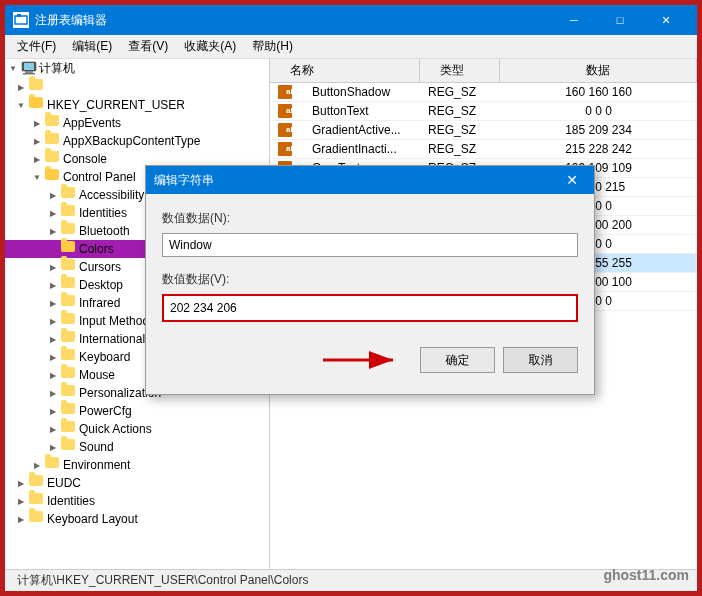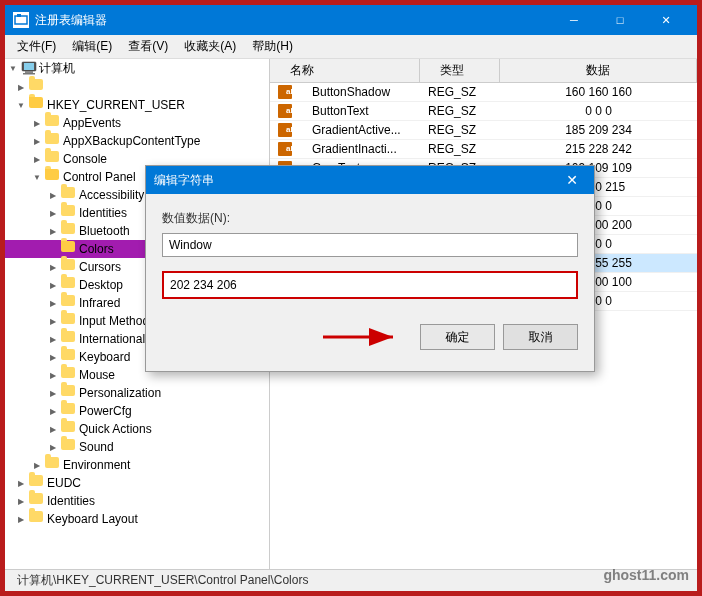--- a/index.html
+++ b/index.html
@@ -627,20 +627,21 @@
 
   <div class="dialog">
     <div class="dialog-title-bar">
       <span class="dialog-title-text">编辑字符串</span>
       <div class="dialog-close-btn">✕</div>
     </div>
     <div class="dialog-body">
       <div class="dialog-label">数值数据(N):</div>
       <input type="text" class="dialog-input" value="Window" style="">
 
+      <div class="dialog-label">数值数据(V):</div>
       <input type="text" class="dialog-input-value" value="202 234 206" style="">
 
       <div class="dialog-buttons">
 
         <svg width="90" height="36" viewBox="0 0 90 36" style="margin-right:4px;">
           <defs>
             <marker id="arrowhead" markerWidth="8" markerHeight="6" refX="8" refY="3" orient="auto">
               <polygon points="0 0, 8 3, 0 6" fill="#cc0000"></polygon>
             </marker>
           </defs>

